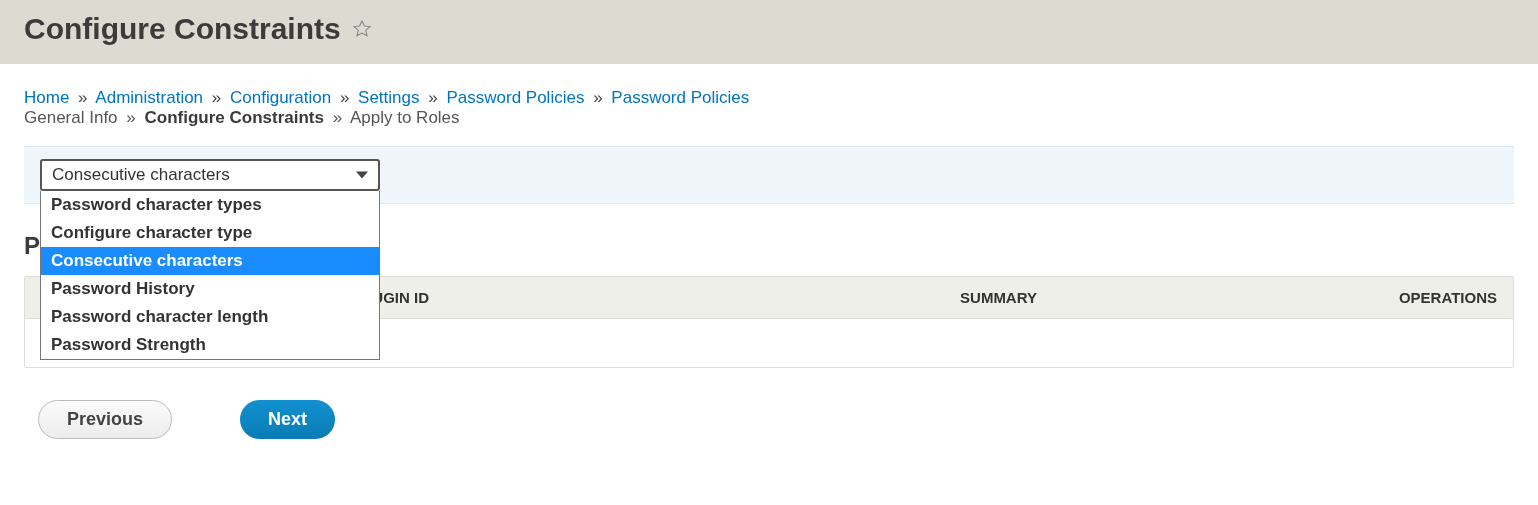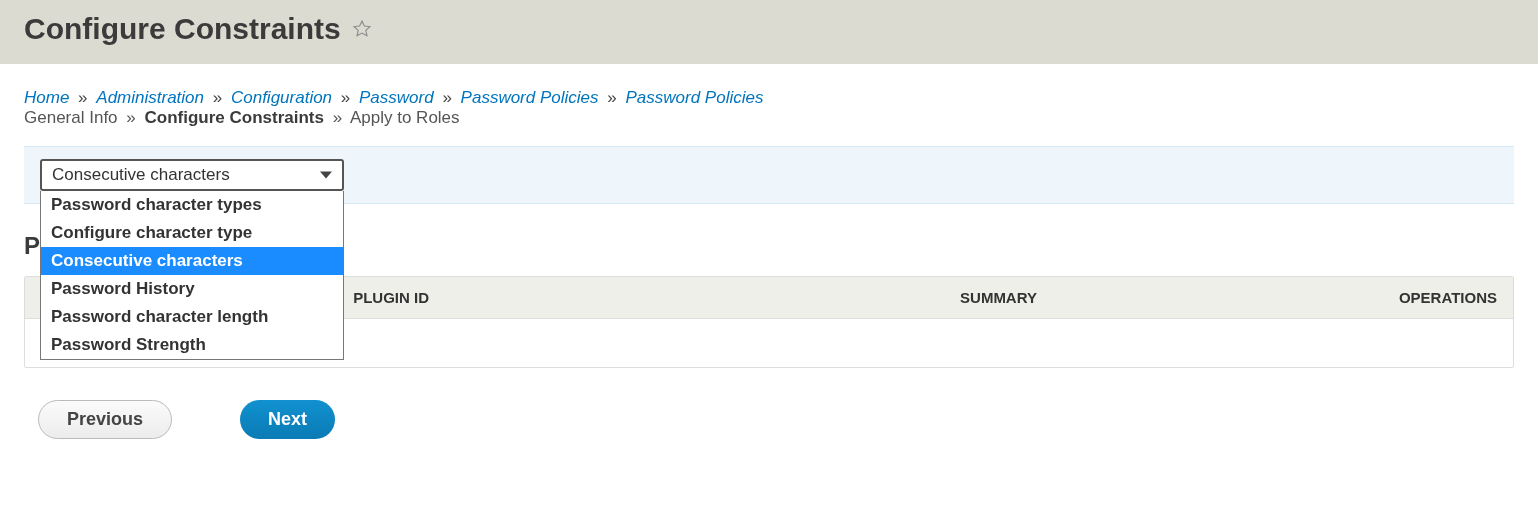--- a/index.html
+++ b/index.html
@@ -33,21 +33,20 @@
   .content { padding: 0 24px; }
   .breadcrumb {
     margin-top: 24px;
     font-size: 17px;
     color: #555;
   }
   .breadcrumb a {
     color: #0074bd;
     text-decoration: none;
     cursor: pointer;
-    font-style: italic;
   }
   .breadcrumb .sep { color: #444; margin: 0 4px; }
   .wizard {
     margin-top: 0;
     font-size: 17px;
     color: #555;
   }
   .wizard .sep { margin: 0 4px; }
   .wizard .current { font-weight: 700; color: #3b3b3b; }
   .section-heading {
@@ -60,21 +59,21 @@
     margin-top: 18px;
     background: #eef6fc;
     border-top: 1px solid #d4e8f5;
     border-bottom: 1px solid #d4e8f5;
     padding: 12px 16px;
     position: relative;
   }
   .select-wrap {
     position: relative;
     display: inline-block;
-    width: 304px;
+    width: 340px;
   }
   .select-display {
     border: 2px solid #555;
     border-radius: 3px;
     background: #fff;
     padding: 4px 30px 4px 10px;
     font-size: 17px;
     cursor: pointer;
     position: relative;
   }
@@ -196,21 +195,21 @@
 
 <div class="content">
 
   <div class="breadcrumb">
     <a>Home</a>
     <span class="sep">»</span>
     <a>Administration</a>
     <span class="sep">»</span>
     <a>Configuration</a>
     <span class="sep">»</span>
-    <a>Password</a>
+    <a>Settings</a>
     <span class="sep">»</span>
     <a>Password Policies</a>
     <span class="sep">»</span>
     <a>Password Policies</a>
   </div>
 
   <div class="wizard">
     <span>General Info</span>
     <span class="sep">»</span>
     <span class="current">Configure Constraints</span>

